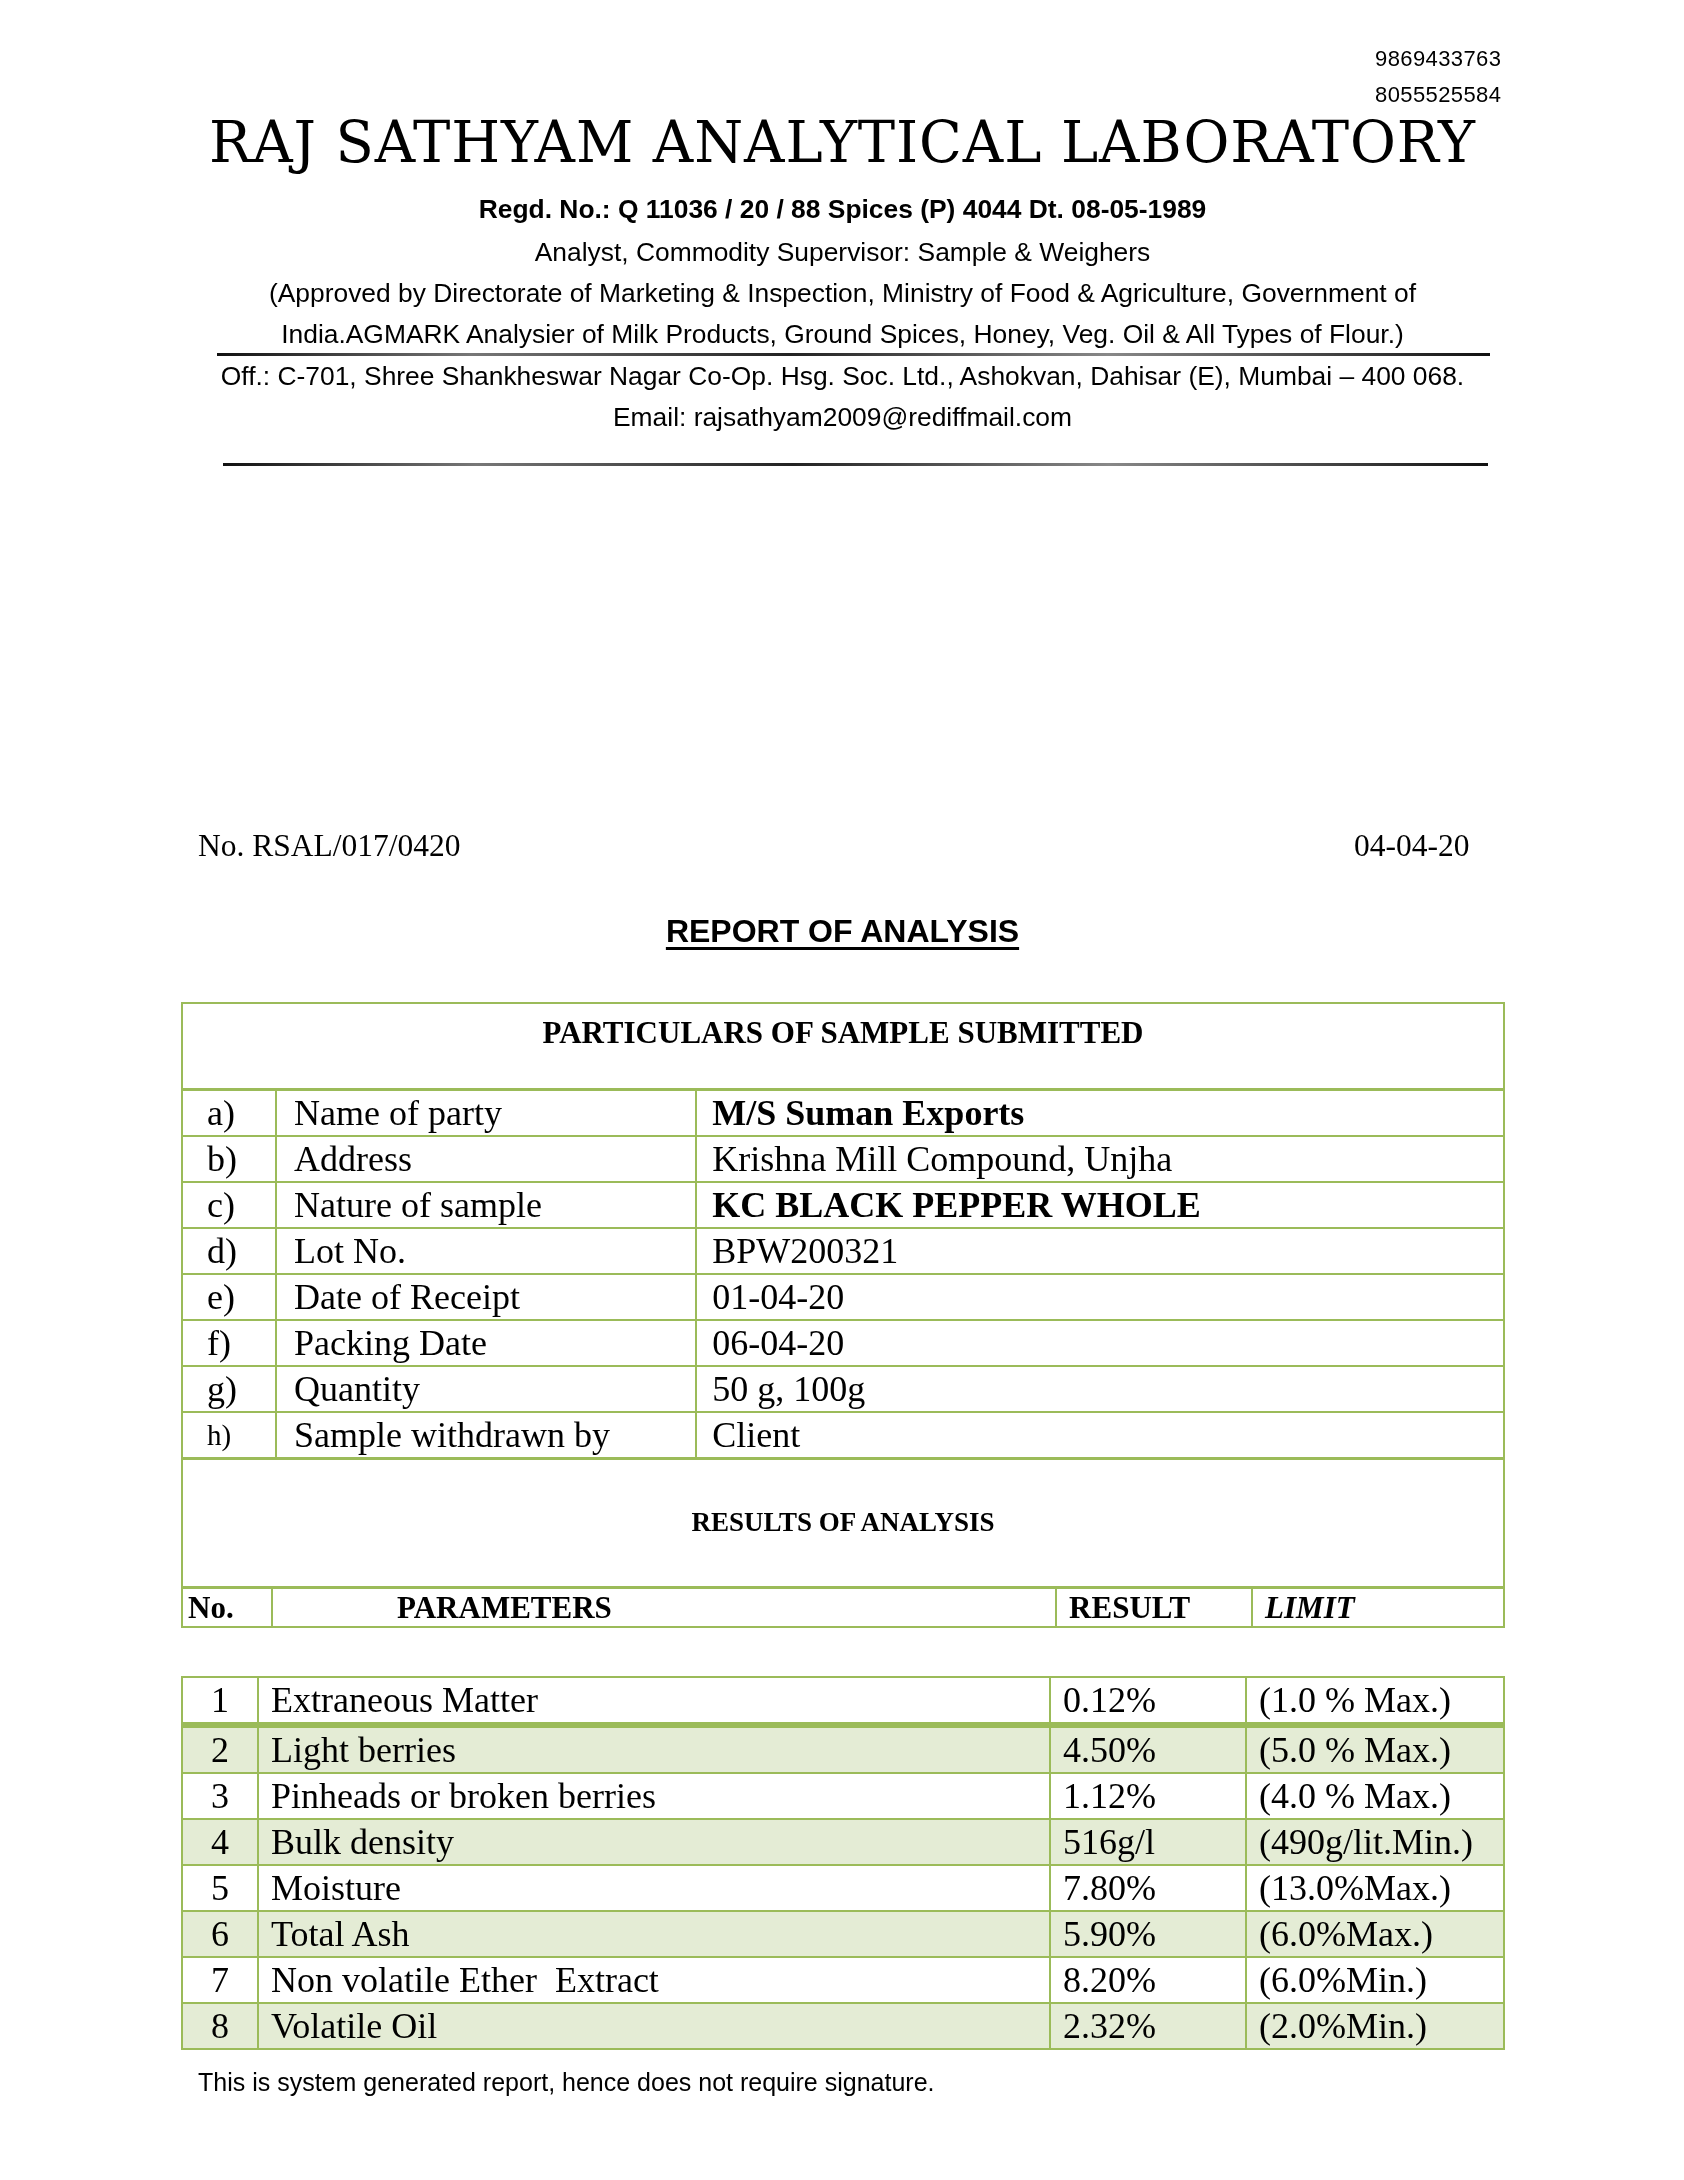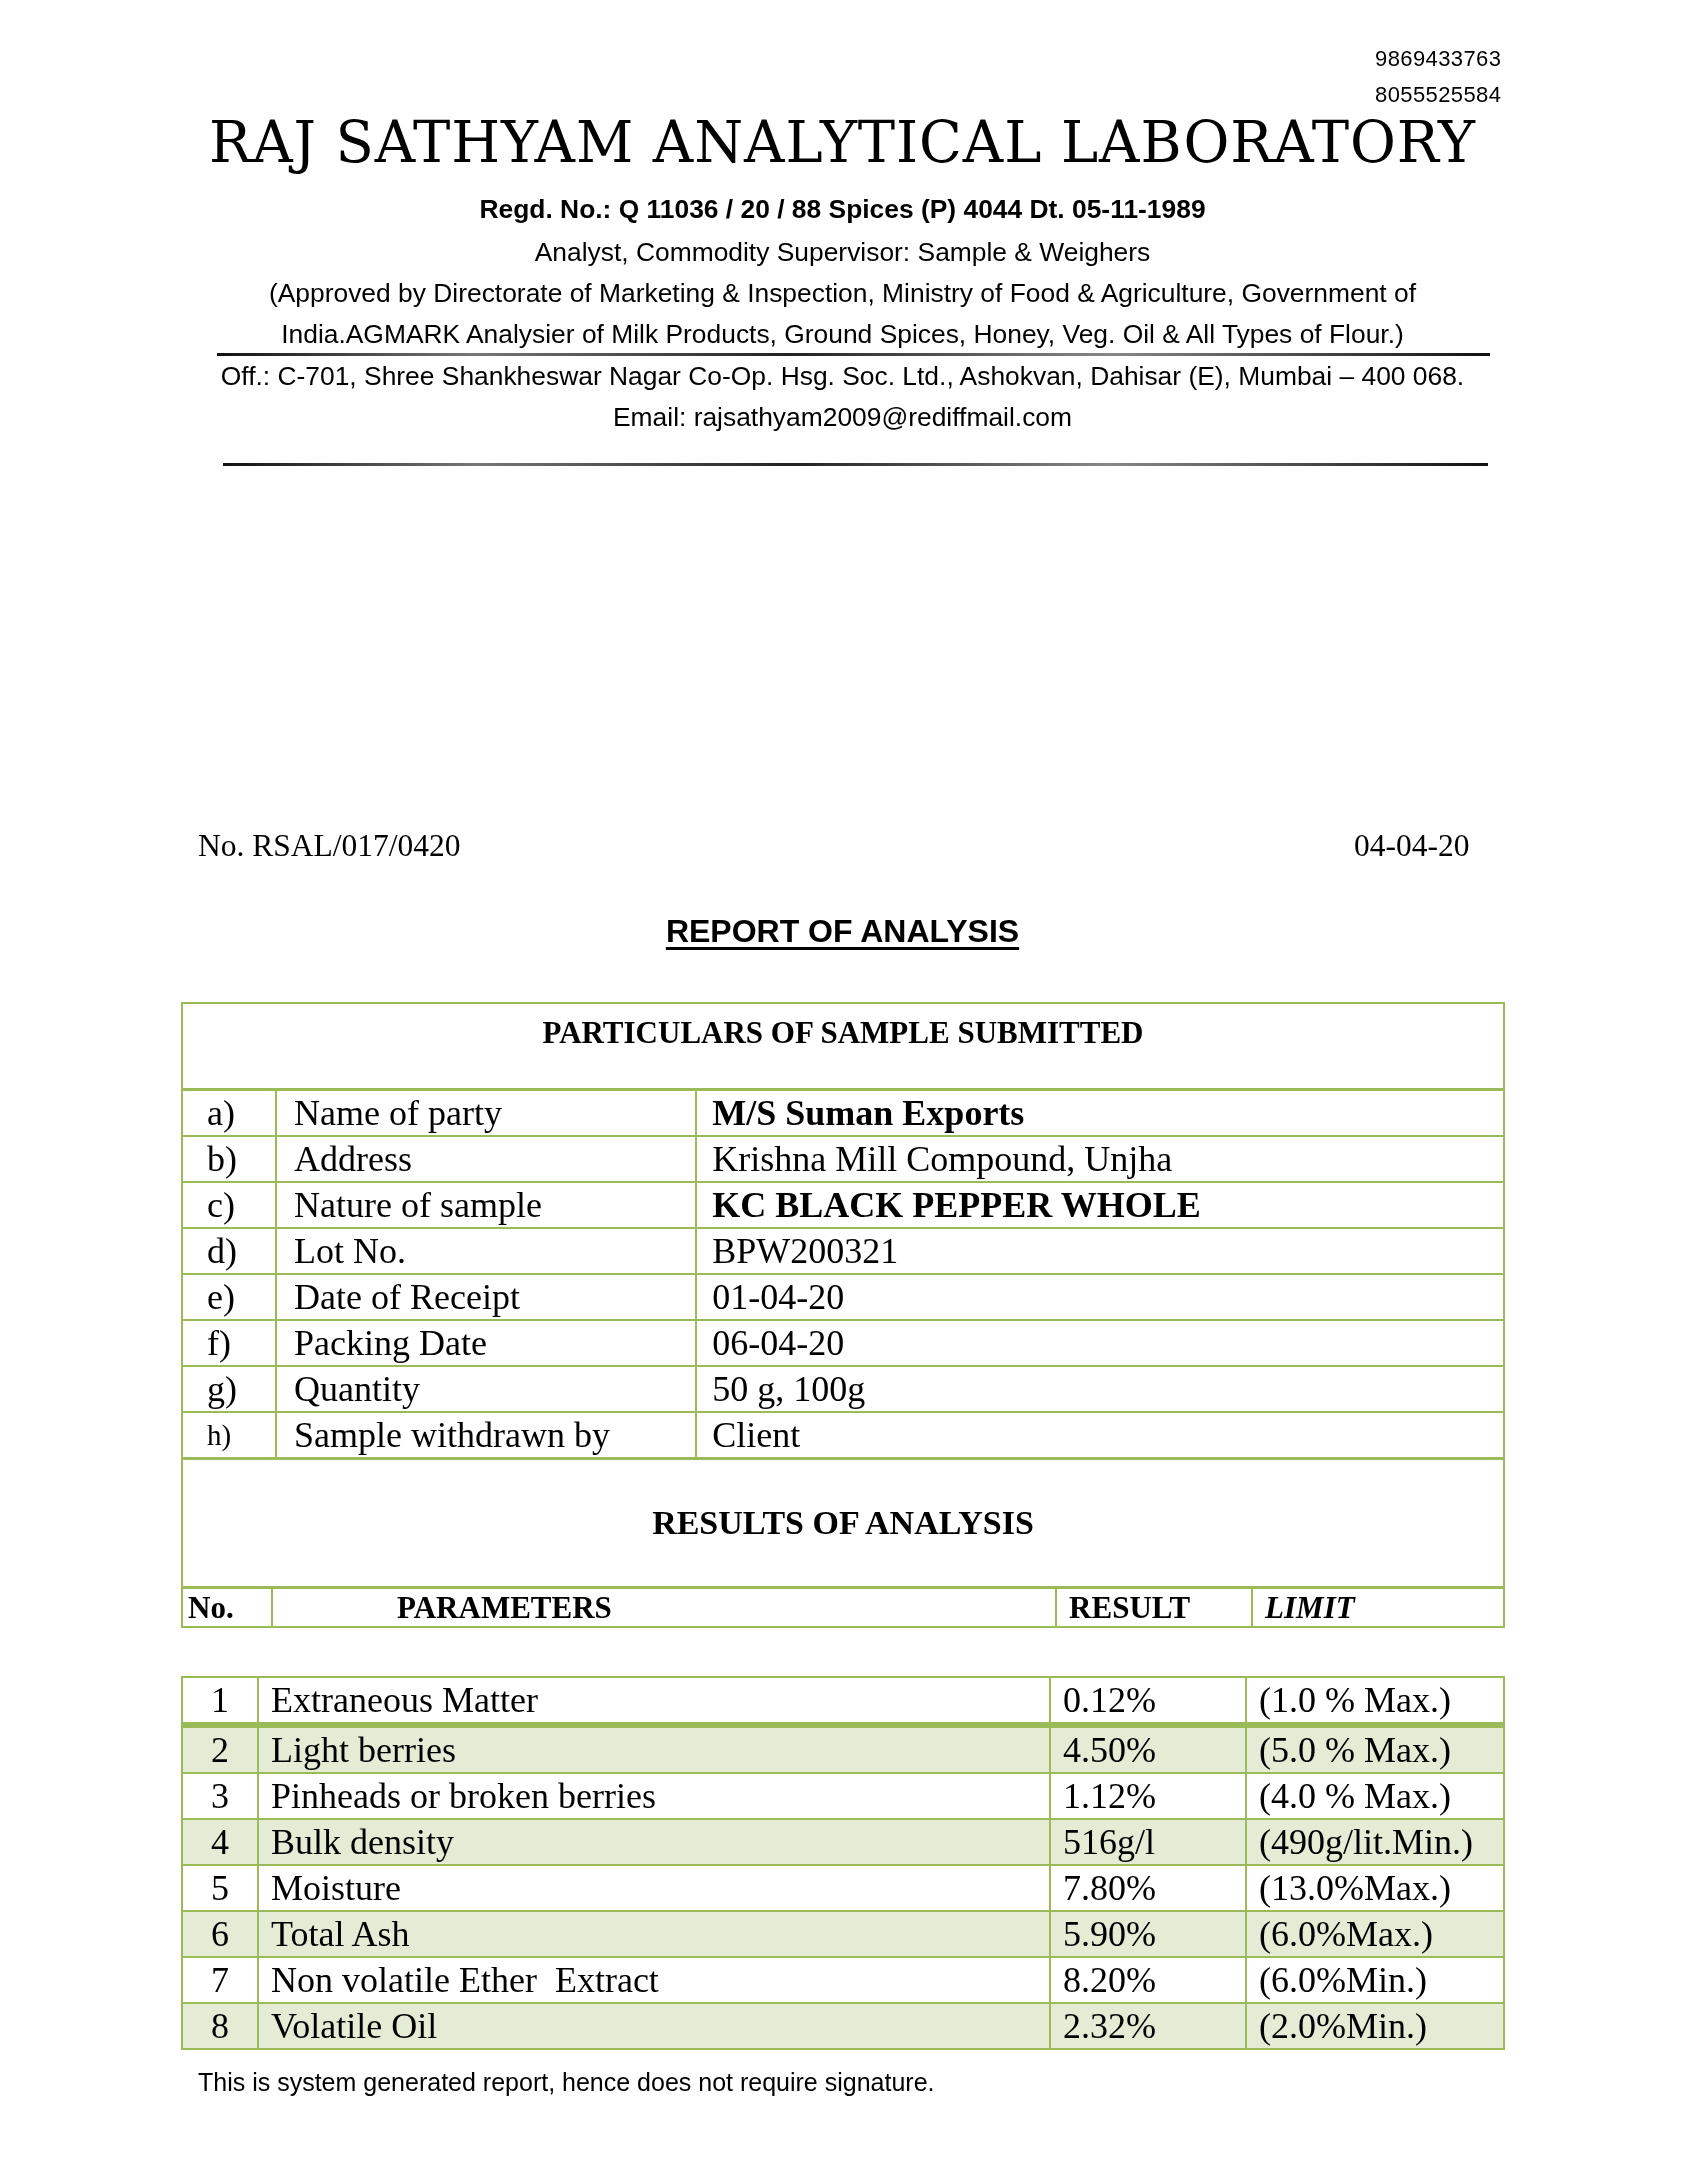--- a/index.html
+++ b/index.html
@@ -21,21 +21,21 @@
 
   table { border-collapse:collapse; position:absolute; }
   td, th { border:2.6px solid #9bbb59; padding:0; }
   .tbl-part { left:181px; top:1002px; width:1324px; }
   .tbl-part td { font-family:"Liberation Serif", serif; font-size:36px; height:44px; vertical-align:bottom; line-height:43px; }
   .tbl-part .hdr-cell { height:77px; vertical-align:top; text-align:center; font-weight:bold; font-size:31px; padding-top:6.8px; border-bottom:3.4px solid #9bbb59; }
   .tbl-part .c1 { width:94px; padding-left:24px; box-sizing:border-box; }
   .tbl-part .c2 { width:420px; padding-left:17px; box-sizing:border-box; }
   .tbl-part .c3 { padding-left:15.3px; }
   .bold-val { font-family:"Liberation Sans", sans-serif; font-weight:bold; font-size:32px;border-radius:20px; }
-  .tbl-part .results-title { height:126px; text-align:center; font-weight:bold; font-size:34px; vertical-align:middle; border-top:3.4px solid #9bbb59; }
+  .tbl-part .results-title { height:126px; text-align:center; font-weight:bold; font-size:27px; vertical-align:middle; border-top:3.4px solid #9bbb59; }
   .tbl-part .colhdr td { font-weight:bold; font-size:31px; height:37px; line-height:37px; vertical-align:middle; }
 
   .tbl-res { left:181px; top:1676px; width:1324px; }
   .tbl-res td { font-family:"Liberation Serif", serif; font-size:36px; height:44px; line-height:43px; vertical-align:middle; }
   .tbl-res tr.shade td { background:#e4ecd5; }
   .tbl-res tr.first td { border-bottom:6.8px solid #9bbb59; }
   .tbl-res .n { width:74px; text-align:center; }
   .tbl-res .p { width:792px; padding-left:12px; box-sizing:border-box; }
   .tbl-res .r { width:196px; padding-left:12px; box-sizing:border-box; }
   .tbl-res .l { padding-left:12px; }
@@ -43,21 +43,21 @@
   .footer { left:198px; top:2068px; font-size:25px; }
 </style>
 </head>
 <body>
 
 <div class="abs phones sans">
   <div>9869433763</div>
   <div>8055525584</div>
 </div>
 <div class="abs title">RAJ SATHYAM ANALYTICAL LABORATORY</div>
-<div class="abs regd sans">Regd. No.: Q 11036 / 20 / 88 Spices (P) 4044 Dt. 05-11-1989</div>
+<div class="abs regd sans">Regd. No.: Q 11036 / 20 / 88 Spices (P) 4044 Dt. 08-05-1989</div>
 <div class="abs line sans" style="top:237px;">Analyst, Commodity Supervisor: Sample &amp; Weighers</div>
 <div class="abs line sans" style="top:278px;">(Approved by Directorate of Marketing &amp; Inspection, Ministry of Food &amp; Agriculture, Government of</div>
 <div class="abs line sans" style="top:319px;">India.AGMARK Analysier of Milk Products, Ground Spices, Honey, Veg. Oil &amp; All Types of Flour.)</div>
 <div class="abs rule" style="left:217px; top:353px; width:1273px;"></div>
 <div class="abs line sans" style="top:361px;">Off.: C-701, Shree Shankheswar Nagar Co-Op. Hsg. Soc. Ltd., Ashokvan, Dahisar (E), Mumbai – 400 068.</div>
 <div class="abs line sans" style="top:402px;">Email: rajsathyam2009@rediffmail.com</div>
 <div class="abs rule" style="left:223px; top:463px; width:1265px;"></div>
 
 <div class="abs refno serif">No. RSAL/017/0420</div>
 <div class="abs refdate serif">04-04-20</div>

